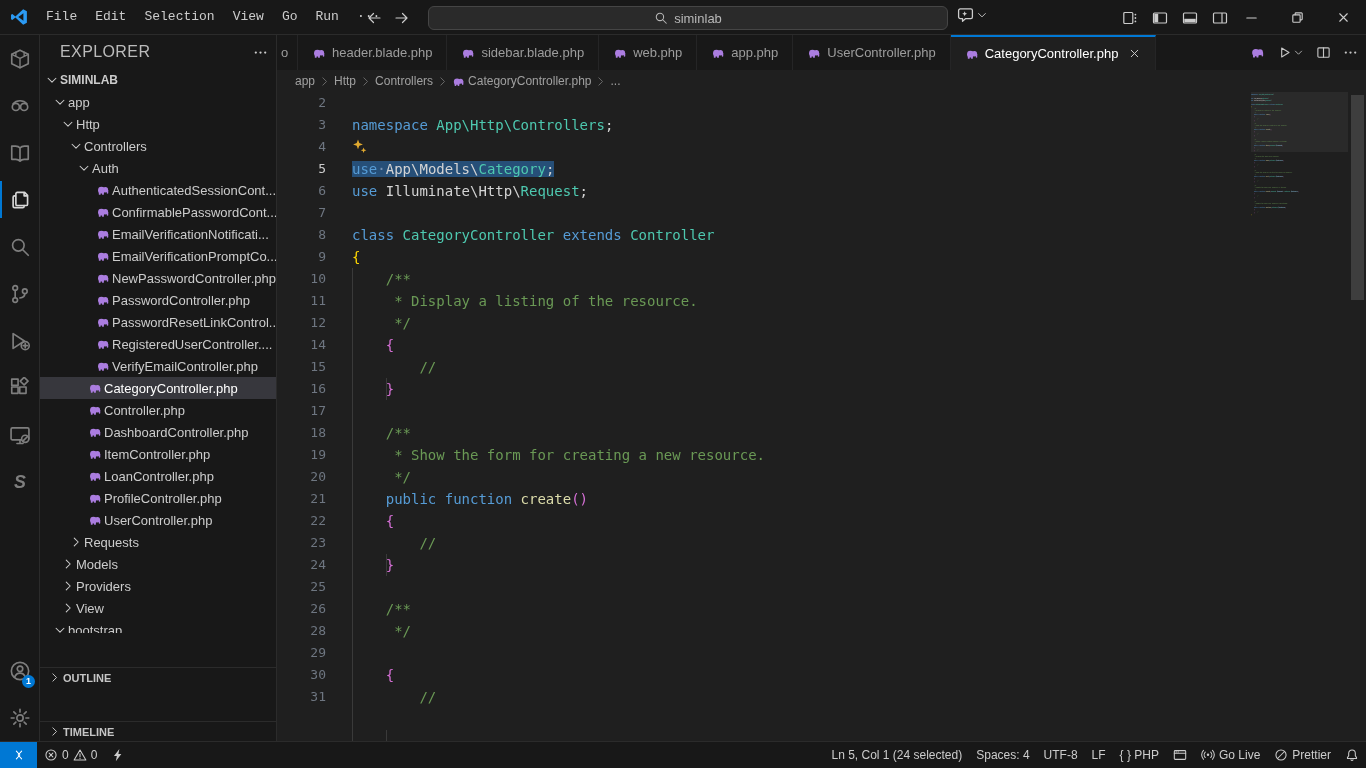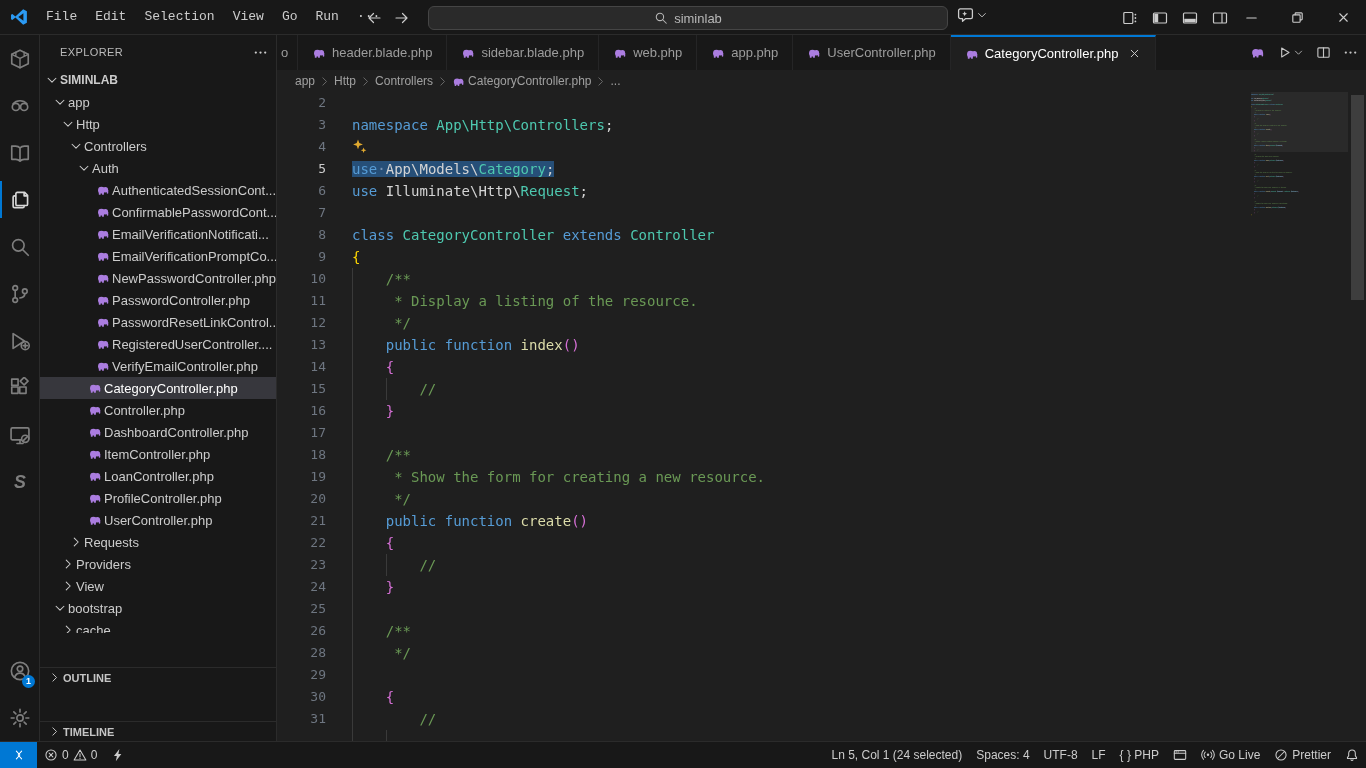--- a/index.html
+++ b/index.html
@@ -37,21 +37,21 @@
   .ab-item svg{ width:22px; height:22px;}
   .ab-item.active{ color:#d7d7d7;}
   .ab-item.active::before{ content:""; position:absolute; left:0; top:5px; bottom:5px; width:2px; background:#0078d4;}
   .ab-bottom{ margin-top:auto;}
   .badge{ position:absolute; right:5px; bottom:6px; min-width:13px; height:13px; border-radius:7px;
     background:#0078d4; color:#fff; font-size:9px; line-height:13px; text-align:center; font-weight:bold;}
   
   .sidebar{ position:absolute; left:40px; top:35px; width:237px; height:706px;
     background:#181818; border-right:1px solid #2b2b2b; display:flex; flex-direction:column; overflow:hidden; z-index:10;}
   .sb-header{ height:34px; flex:none; display:flex; align-items:center; padding:0 8px 0 20px;
-    font-size:11px; color:#bbbbbb; letter-spacing:.4px;}
+    font-size:16px; color:#bbbbbb; letter-spacing:.4px;}
   .sb-header .more{ margin-left:auto; color:#cccccc;}
   .sb-header .more svg{ width:15px; height:15px;}
   .tree{ flex:1; overflow:hidden;}
   .trow{ height:22px; display:flex; align-items:center; font-size:13px; color:#cccccc; white-space:nowrap;}
   .trow.selected{ background:#37373d; color:#ffffff;}
   .trow .chev{ flex:none; width:16px; display:flex; justify-content:center;}
   .trow .chev svg{ width:14px; height:14px; color:#cccccc;}
   .trow .ficon{ flex:none; width:18px; display:flex; justify-content:center;}
   .trow .ficon svg{ width:14px; height:14px;}
   .trow .lbl{ overflow:hidden; text-overflow:clip;}
@@ -576,20 +576,28 @@
           </span>
           <span class="lbl">UserController.php</span>
         </div>
         <div class="trow" style="padding-left:28px">
           <span class="chev ic">
             <svg viewBox="0 0 16 16" fill="none" stroke="currentColor" stroke-width="1.2" stroke-linecap="round" stroke-linejoin="round">
               <path d="M6 3.5 10.5 8 6 12.5"></path>
             </svg>
           </span>
           <span class="lbl">Requests</span>
+        </div>
+        <div class="trow" style="padding-left:20px">
+          <span class="chev ic">
+            <svg viewBox="0 0 16 16" fill="none" stroke="currentColor" stroke-width="1.2" stroke-linecap="round" stroke-linejoin="round">
+              <path d="M6 3.5 10.5 8 6 12.5"></path>
+            </svg>
+          </span>
+          <span class="lbl">Models</span>
         </div>
         <div class="trow" style="padding-left:20px">
           <span class="chev ic">
             <svg viewBox="0 0 16 16" fill="none" stroke="currentColor" stroke-width="1.2" stroke-linecap="round" stroke-linejoin="round">
               <path d="M6 3.5 10.5 8 6 12.5"></path>
             </svg>
           </span>
           <span class="lbl">Providers</span>
         </div>
         <div class="trow" style="padding-left:20px">
@@ -836,21 +844,20 @@
           <div class="cl"><span class="ln">3</span><span class="ctext"><span class="tk-kw">namespace </span><span class="tk-cls">App\Http\Controllers</span><span class="tk-pln">;</span></span></div>
           <div class="cl"><span class="ln">4</span><span class="ctext"></span></div>
           <div class="cl cur"><span class="ln">5</span><span class="ctext"><span class="sel"><span class="tk-kw">use</span><span class="tk-ws">·</span><span class="tk-pln">App\Models\</span><span class="tk-cls">Category</span><span class="tk-pln">;</span></span></span></div>
           <div class="cl"><span class="ln">6</span><span class="ctext"><span class="tk-kw">use </span><span class="tk-pln">Illuminate\Http\</span><span class="tk-cls">Request</span><span class="tk-pln">;</span></span></div>
           <div class="cl"><span class="ln">7</span><span class="ctext"></span></div>
           <div class="cl"><span class="ln">8</span><span class="ctext"><span class="tk-kw">class </span><span class="tk-cls">CategoryController</span><span class="tk-kw"> extends </span><span class="tk-cls">Controller</span></span></div>
           <div class="cl"><span class="ln">9</span><span class="ctext"><span class="tk-b1">{</span></span></div>
           <div class="cl"><span class="ln">10</span><span class="ctext"><span class="tk-cmt">    /**</span></span></div>
           <div class="cl"><span class="ln">11</span><span class="ctext"><span class="tk-cmt">     * Display a listing of the resource.</span></span></div>
           <div class="cl"><span class="ln">12</span><span class="ctext"><span class="tk-cmt">     */</span></span></div>
-          <div class="cl"><span class="ln">13</span><span class="ctext"><span class="tk-kw">    public function </span><span class="tk-fn">index</span><span class="tk-b2">()</span></span></div>
           <div class="cl"><span class="ln">14</span><span class="ctext"><span class="tk-b2">    {</span></span></div>
           <div class="cl"><span class="ln">15</span><span class="ctext"><span class="tk-cmt">        //</span></span></div>
           <div class="cl"><span class="ln">16</span><span class="ctext"><span class="tk-b2">    }</span></span></div>
           <div class="cl"><span class="ln">17</span><span class="ctext"></span></div>
           <div class="cl"><span class="ln">18</span><span class="ctext"><span class="tk-cmt">    /**</span></span></div>
           <div class="cl"><span class="ln">19</span><span class="ctext"><span class="tk-cmt">     * Show the form for creating a new resource.</span></span></div>
           <div class="cl"><span class="ln">20</span><span class="ctext"><span class="tk-cmt">     */</span></span></div>
           <div class="cl"><span class="ln">21</span><span class="ctext"><span class="tk-kw">    public function </span><span class="tk-fn">create</span><span class="tk-b2">()</span></span></div>
           <div class="cl"><span class="ln">22</span><span class="ctext"><span class="tk-b2">    {</span></span></div>
           <div class="cl"><span class="ln">23</span><span class="ctext"><span class="tk-cmt">        //</span></span></div>

